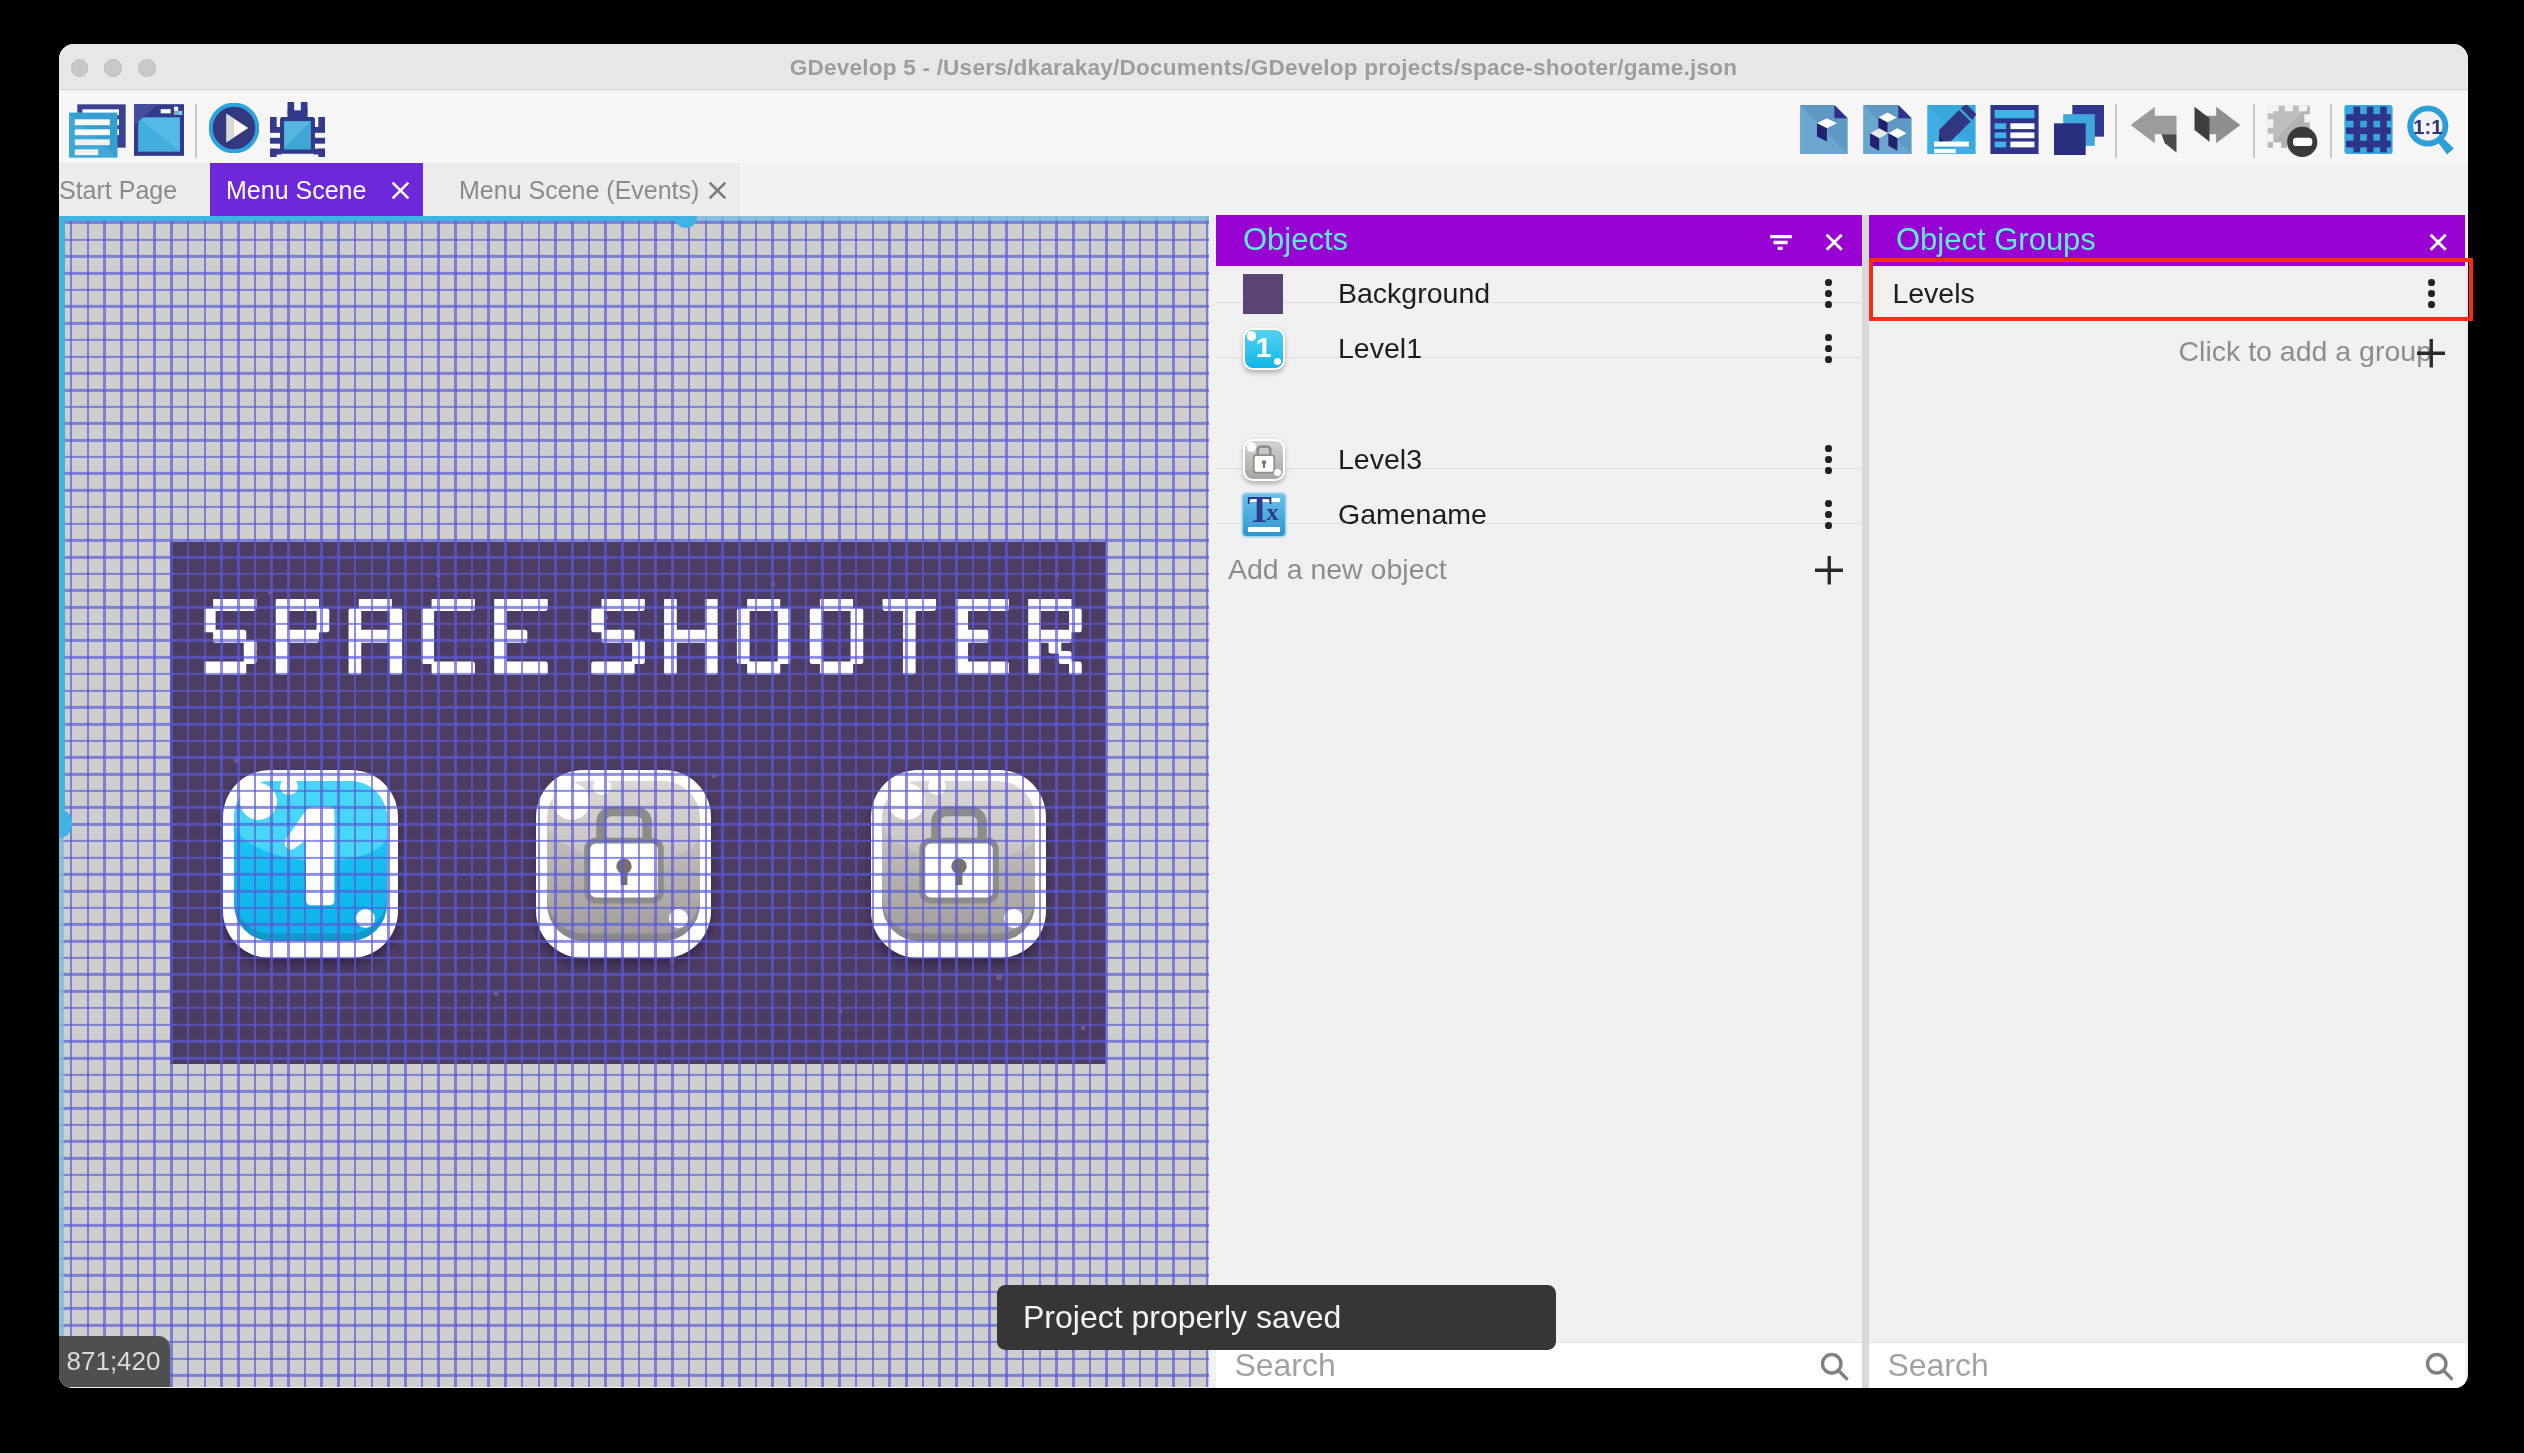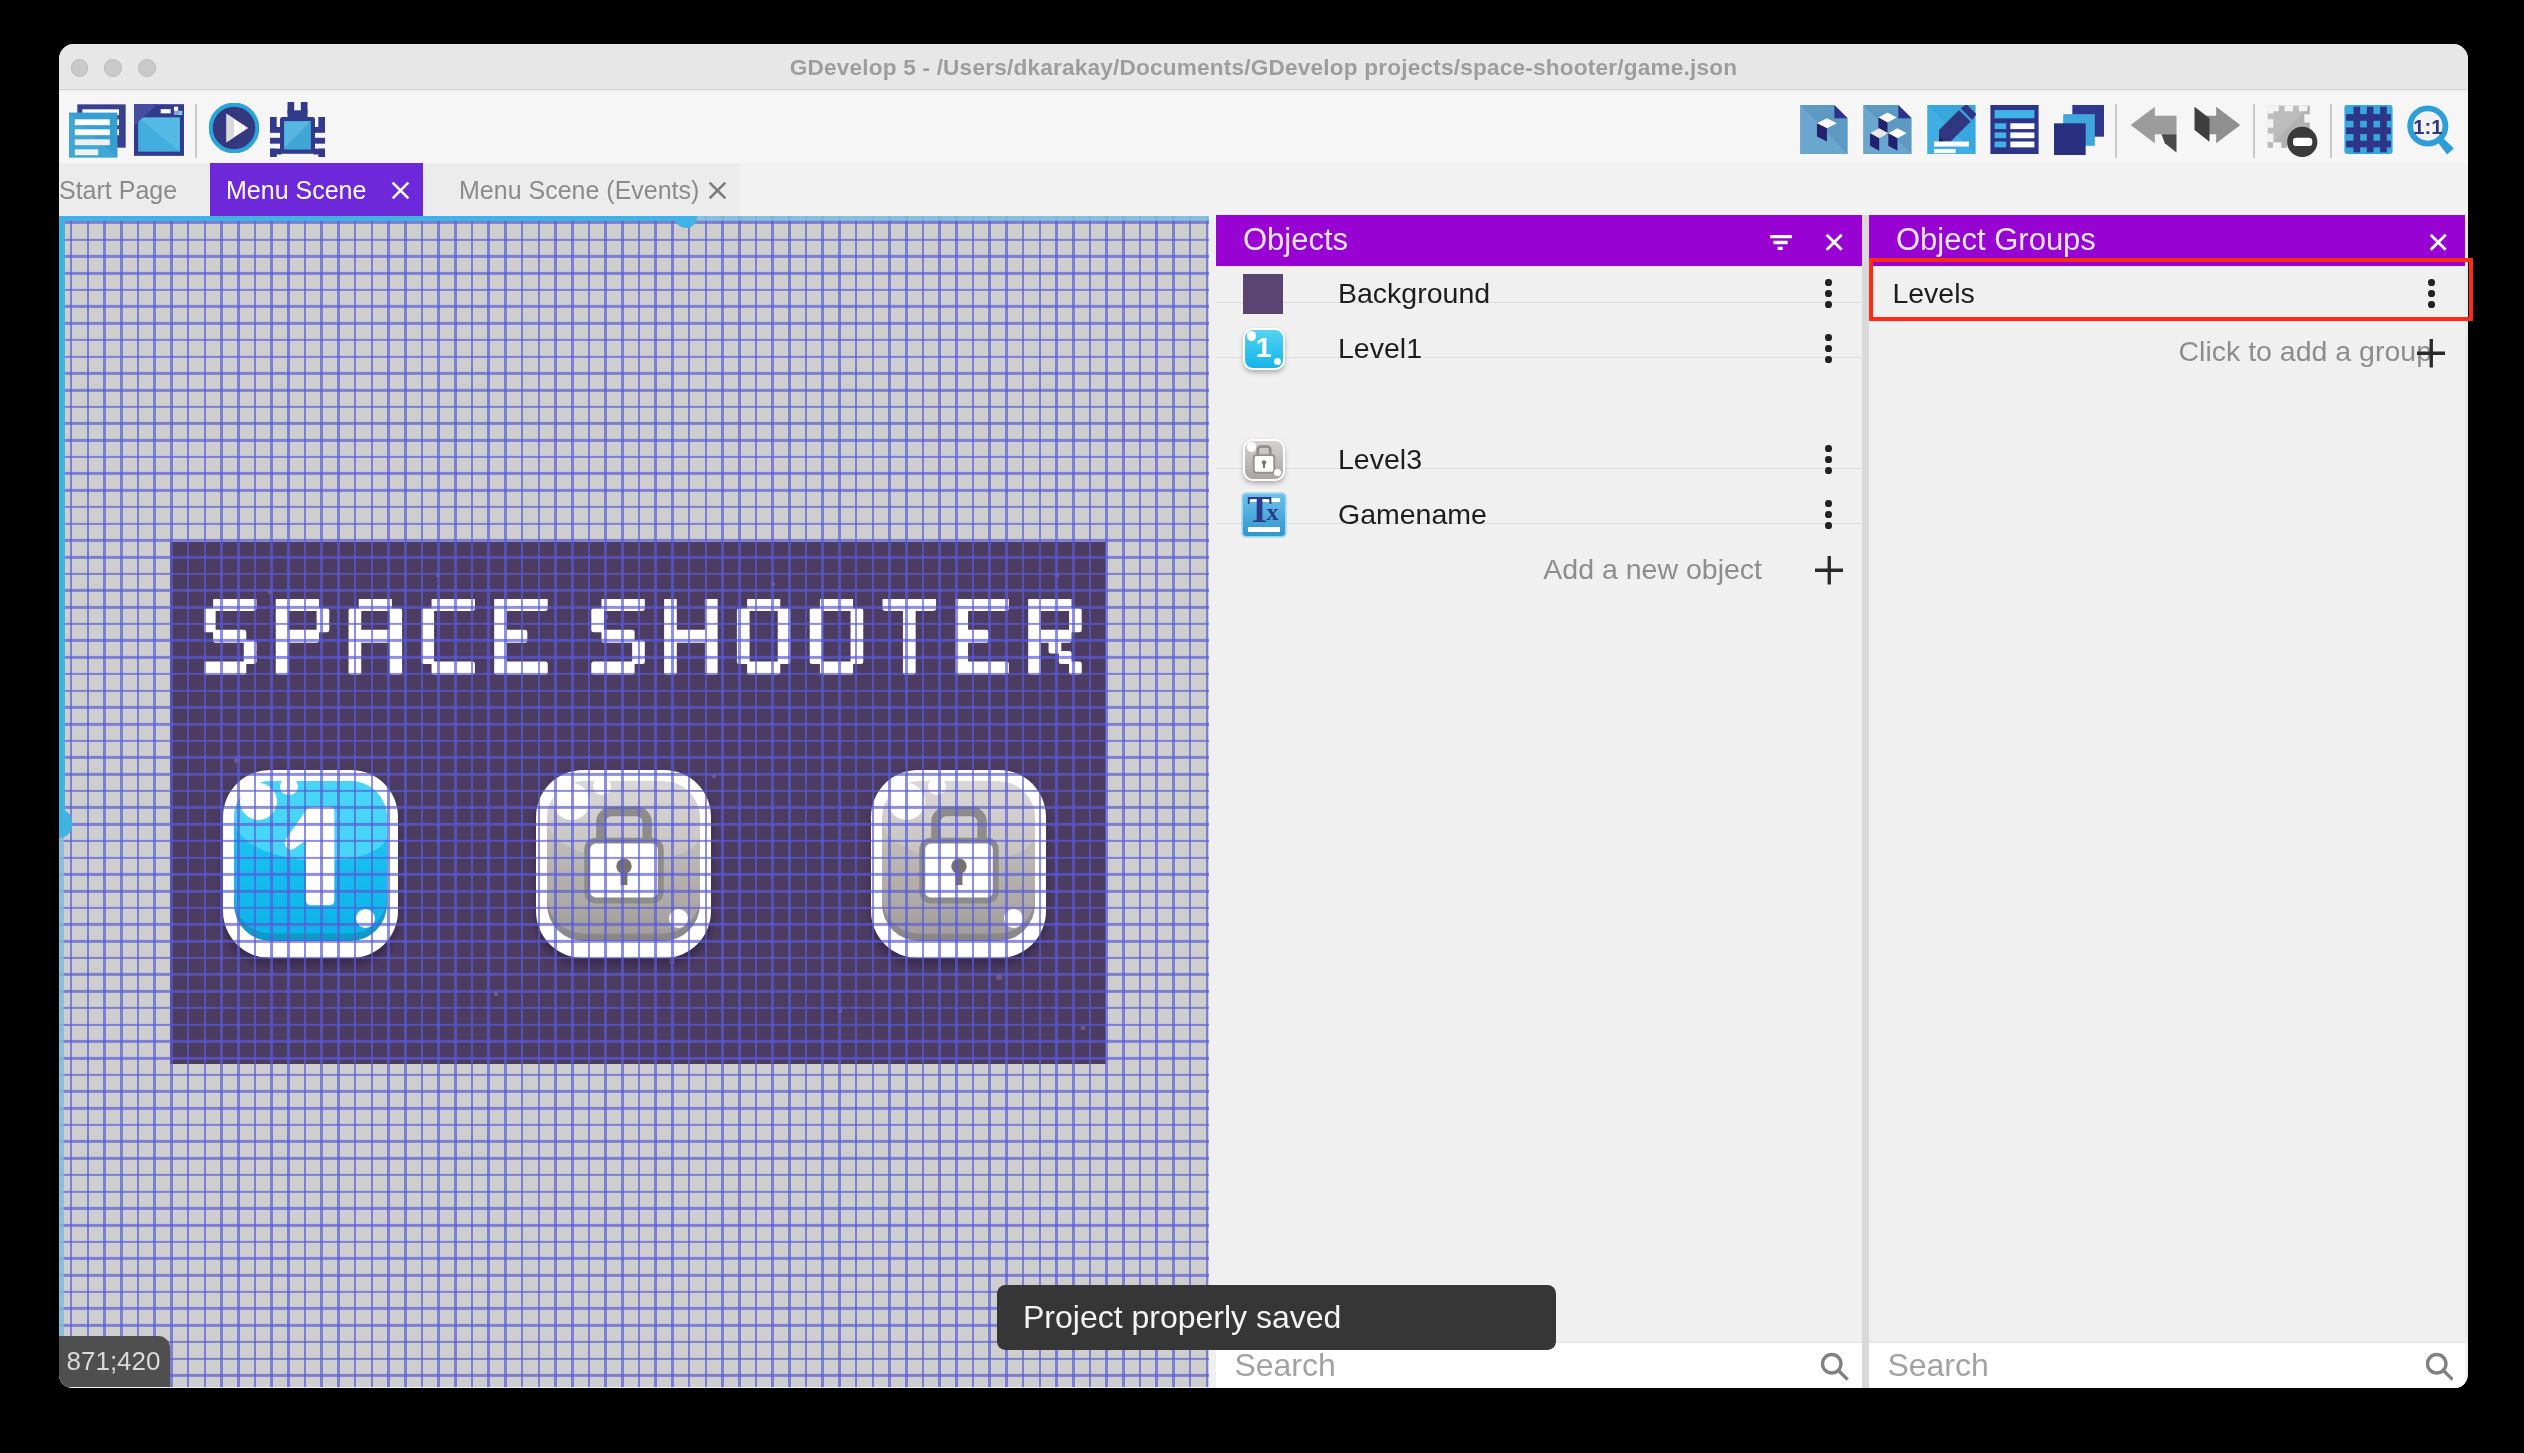--- a/index.html
+++ b/index.html
@@ -22,21 +22,21 @@
  background-position:11px 0,0 5.9px}
 
 #bordT2{position:absolute;left:0;top:0;width:1150px;height:5px;background:rgba(126,189,219,.85)}
 #bordL2{position:absolute;left:0;top:0;width:5px;height:1171px;background:rgba(126,189,219,.85)}
 #bordT1{position:absolute;left:0;top:0;width:628px;height:5px;background:#41b3e2}
 #bordL1{position:absolute;left:0;top:0;width:5.9px;height:607px;background:#41b3e2}
 .handle{position:absolute;background:#41b3e2;border-radius:50%}
 
 .panel{position:absolute;top:171px;bottom:0;background:#f0f0f0}
 .gapstrip{position:absolute;left:1803px;width:6.7px;top:171px;bottom:0;background:#d9d9d9}
-.phead{position:absolute;left:0;top:0;right:0;height:51px;background:#9803d3;color:#e5e5e5;font-size:31px;line-height:50px}
+.phead{position:absolute;left:0;top:0;right:0;height:51px;background:#9803d3;color:#5eead4;font-size:31px;line-height:50px}
 .row{position:absolute;left:0;right:0;height:37px;border-bottom:1.7px solid #dedede;font-size:28.5px;color:#1d1d1d}
 .rowlabel{position:absolute;top:0;height:55px;line-height:55px}
 .dots{position:absolute;width:6.7px;height:6.7px;border-radius:50%;background:#222;box-shadow:0 -11px 0 #222,0 11px 0 #222}
 .search{position:absolute;left:0;right:0;bottom:0;height:46px;background:#fff;border-top:1.7px solid #e2e2e2;font-size:32px;color:#a2a2a2;line-height:45px}
 
 #toast{position:absolute;left:938px;top:1241px;width:559px;height:65px;background:#363636;border-radius:8.4px;color:#f4f4f4;font-size:32px;line-height:65px;padding-left:26px}
 #badge{position:absolute;left:0;top:1120px;width:111px;height:51px;background:#4f4f4f;border-radius:0 11.7px 0 0;color:#dadada;font-size:26px;line-height:51px;padding-left:7.5px}
 #redrect{position:absolute;left:1869px;top:258px;width:604px;height:63px;border:4.2px solid #fb2c10}
 .icon{position:absolute}
 </style></head><body>
@@ -460,21 +460,21 @@
    <div class="obj-ic ic-tx">
      <div style="position:absolute;left:5px;top:4.2px;right:5px;height:4.2px;background:#fff"></div>
      <div style="position:absolute;left:5px;bottom:4.2px;right:5px;height:4.2px;background:#fff"></div>
      <span style="position:absolute;left:4.2px;top:-5.9px;font-size:37px;font-weight:700;color:#2d3a8c;font-family:'Liberation Serif',serif">T</span>
      <span style="position:absolute;left:23.4px;top:5px;font-size:24px;font-weight:700;color:#2d3a8c;font-family:'Liberation Serif',serif">x</span>
    </div>
    <div class="rowlabel" style="left:122px">Gamename</div>
    <div class="dots" style="right:30px;top:24px"></div>
  </div>
  <div style="position:absolute;left:0;right:0;top:327px;height:55px;font-size:28.5px;color:#8d8d8d">
-   <div style="position:absolute;left:12px;right:100px;text-align:right;line-height:54px">Add a new object</div>
+   <div style="position:absolute;left:12px;right:100px;text-align:left;line-height:54px">Add a new object</div>
    <svg style="position:absolute;right:19px;top:14.2px" width="28.5" height="28.5" viewBox="0 0 34 34">
             <path d="M17 0 V34 M0 17 H34" stroke="#2a2a2a" stroke-width="4"></path>
           </svg>
  </div>
  <div class="search"><span style="margin-left:18.4px">Search</span>
   <svg style="position:absolute;right:13.4px;top:9.2px" width="28.5" height="28.5" viewBox="0 0 34 34">
             <circle cx="14" cy="14" r="11" fill="none" stroke="#808080" stroke-width="4"></circle>
             <line x1="22" y1="22" x2="33" y2="33" stroke="#808080" stroke-width="4"></line>
           </svg>
  </div>

